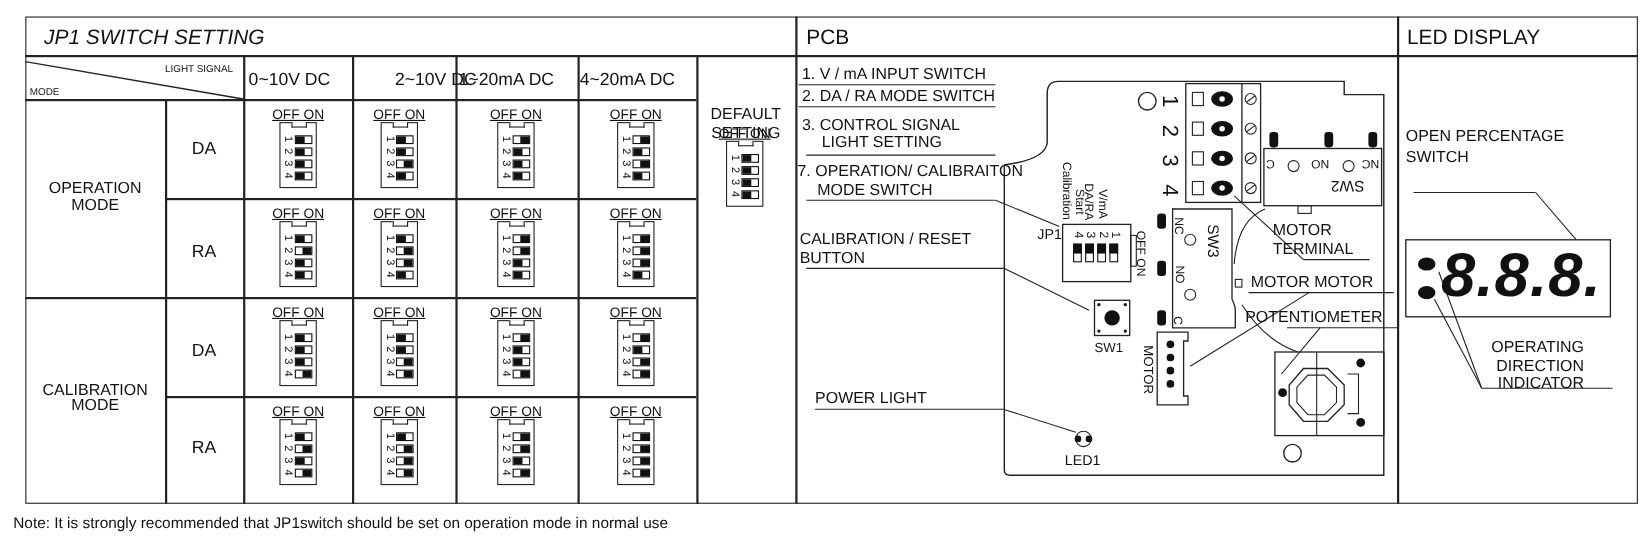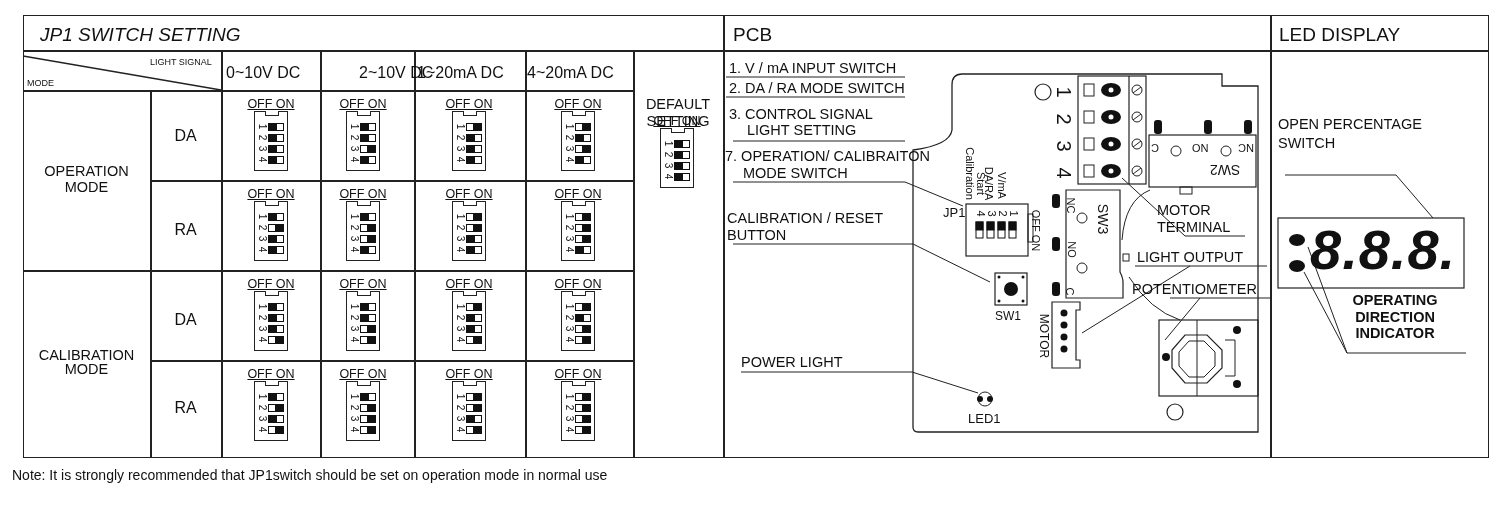--- a/index.html
+++ b/index.html
@@ -726,21 +726,21 @@
 <div class="t lbl" style="left:729px;top:81px;">2. DA / RA MODE SWITCH</div>
 <div class="t lbl" style="left:729px;top:107px;">3. CONTROL SIGNAL</div>
 <div class="t lbl" style="left:747px;top:123px;">LIGHT SETTING</div>
 <div class="t lbl" style="left:725px;top:149px;">7. OPERATION/ CALIBRAITON</div>
 <div class="t lbl" style="left:743px;top:166px;">MODE SWITCH</div>
 <div class="t lbl" style="left:727px;top:211px;">CALIBRATION / RESET</div>
 <div class="t lbl" style="left:727px;top:228px;">BUTTON</div>
 <div class="t lbl" style="left:741px;top:355px;">POWER LIGHT</div>
 <div class="t lbl" style="left:1157px;top:203px;">MOTOR</div>
 <div class="t lbl" style="left:1157px;top:220px;">TERMINAL</div>
-<div class="t lbl" style="left:1137px;top:250px;">LIGHT OUTPUT</div>
+<div class="t lbl" style="left:1137px;top:250px;">MOTOR MOTOR</div>
 <div class="t lbl" style="left:1132px;top:282px;">POTENTIOMETER</div>
 
 <div class="t" style="left:1058px;top:82px;font-size:20px;transform:rotate(90deg);">1</div>
 <div class="t" style="left:1058px;top:109px;font-size:20px;transform:rotate(90deg);">2</div>
 <div class="t" style="left:1058px;top:136px;font-size:20px;transform:rotate(90deg);">3</div>
 <div class="t" style="left:1058px;top:163px;font-size:20px;transform:rotate(90deg);">4</div>
 <div class="t" style="left:1210px;top:163px;font-size:14px;transform:rotate(180deg);">SW2</div>
 <div class="t" style="left:1151px;top:142px;font-size:11px;transform:rotate(180deg);">C</div>
 <div class="t" style="left:1192px;top:142px;font-size:11px;transform:rotate(180deg);">NO</div>
 <div class="t" style="left:1238px;top:142px;font-size:11px;transform:rotate(180deg);">NC</div>
@@ -760,19 +760,19 @@
 <div class="t" style="left:988px;top:180px;font-size:11px;transform:rotate(90deg);">V/mA</div>
 <div class="t" style="left:995px;top:310px;font-size:12px;">SW1</div>
 <div class="t" style="left:1022px;top:330px;font-size:12px;transform:rotate(90deg);">MOTOR</div>
 <div class="t" style="left:968px;top:412px;font-size:13px;">LED1</div>
 
 <div class="t lbl" style="left:1278px;top:117px;">OPEN PERCENTAGE</div>
 <div class="t lbl" style="left:1278px;top:136px;">SWITCH</div>
 <div class="t" style="left:1310px;top:222px;font-size:56px;font-weight:bold;font-style:italic;letter-spacing:1px;">8.8.8.</div>
 <div class="abs"></div>
 <div class="abs"></div>
-<div class="t lbl" style="left:1350px;top:292px;text-align:center;width:90px;line-height:1.15;font-weight:bold;">
+<div class="t lbl" style="left:1350px;top:308px;text-align:right;width:90px;line-height:1.15;">
   <div>OPERATING</div>
   <div>DIRECTION</div>
   <div>INDICATOR</div>
 </div>
 
 <div class="t" style="left:12px;top:468px;font-size:14px;">Note: It is strongly recommended that JP1switch should be set on operation mode in normal use</div>
 
 </body></html>

